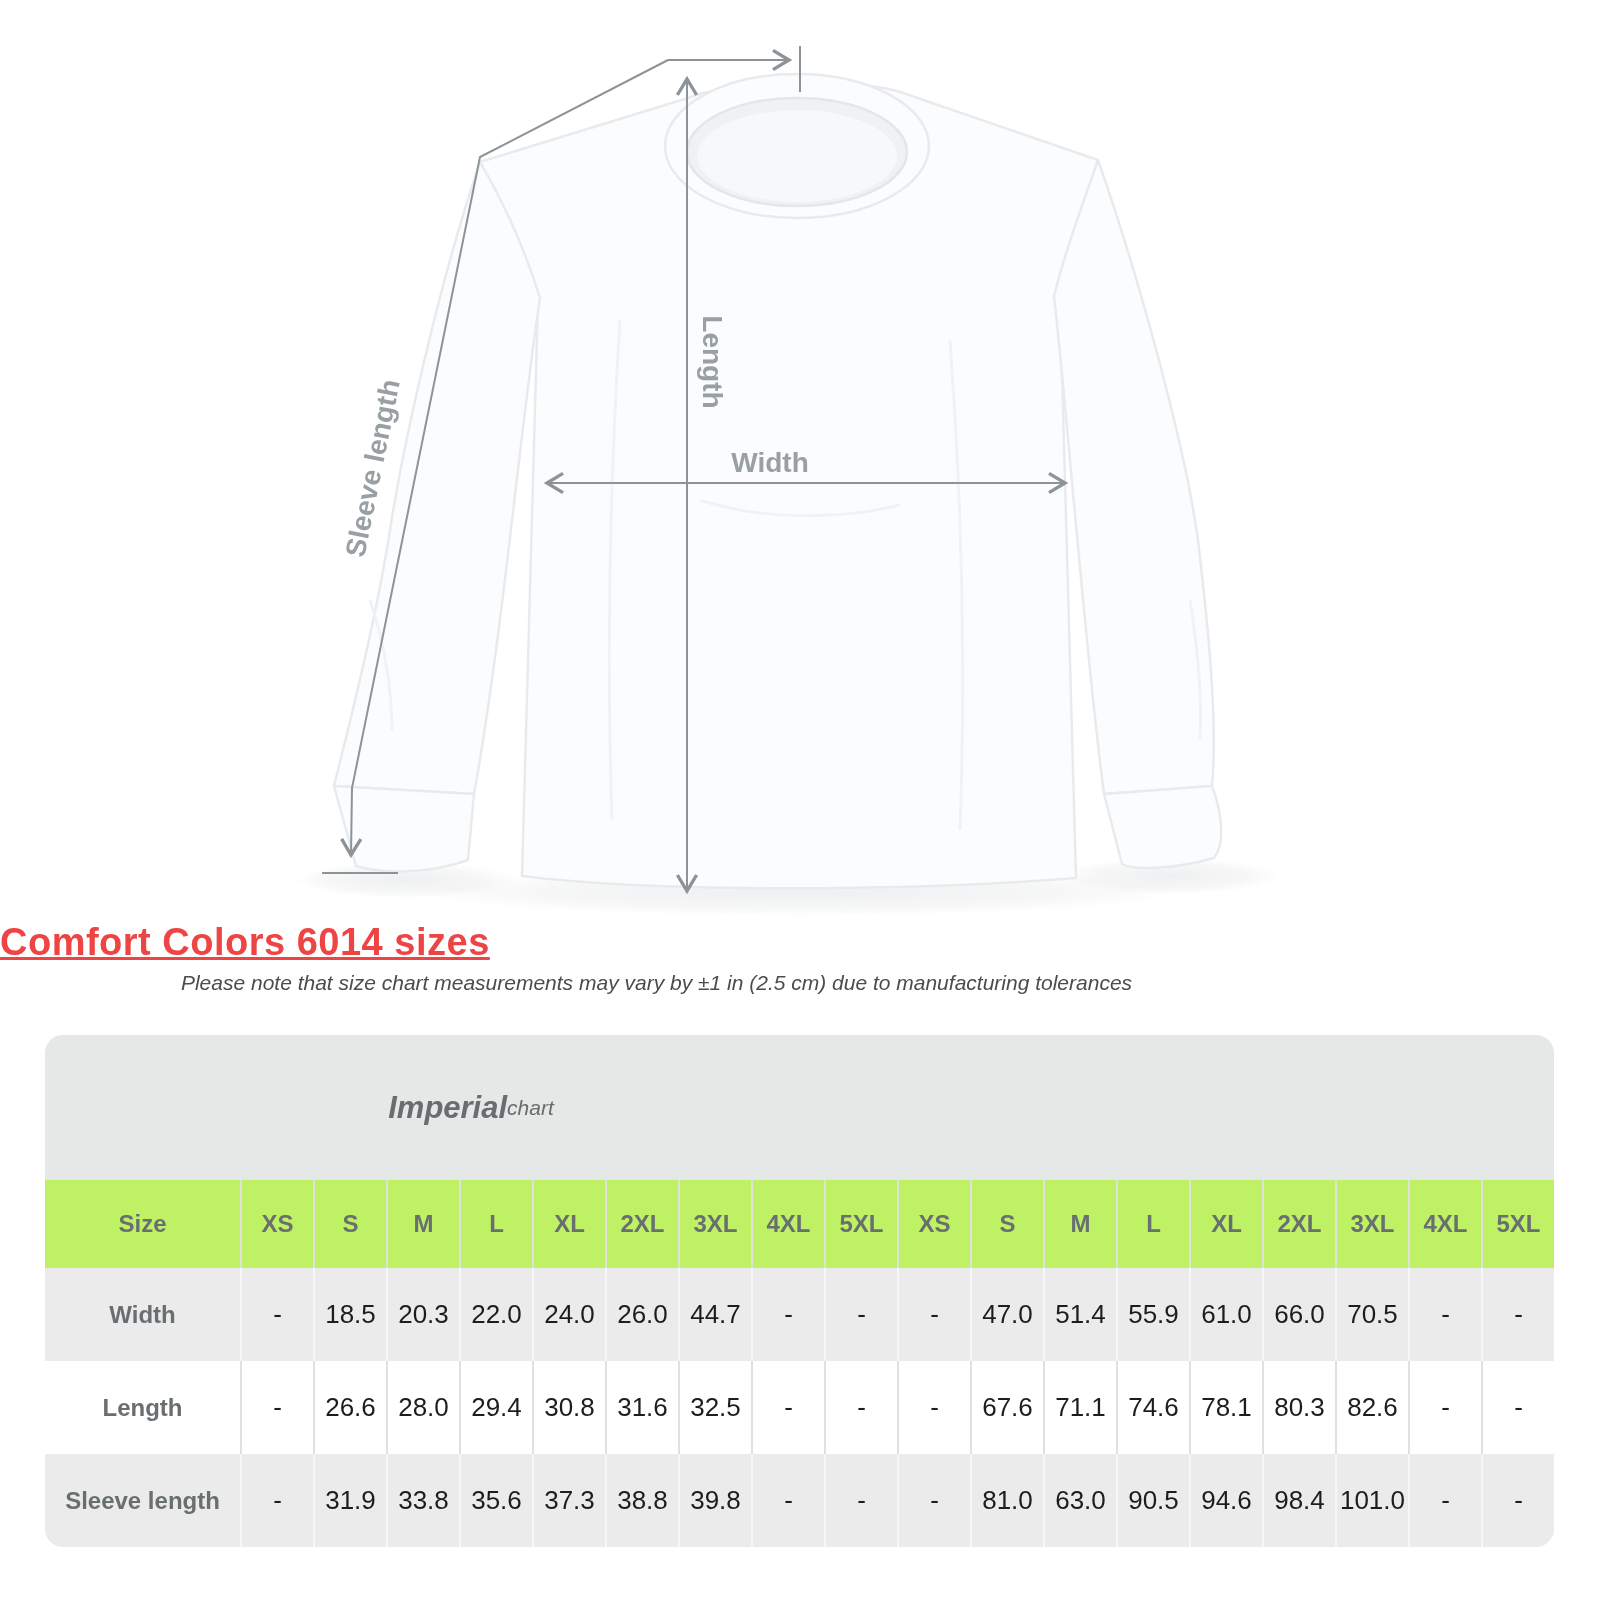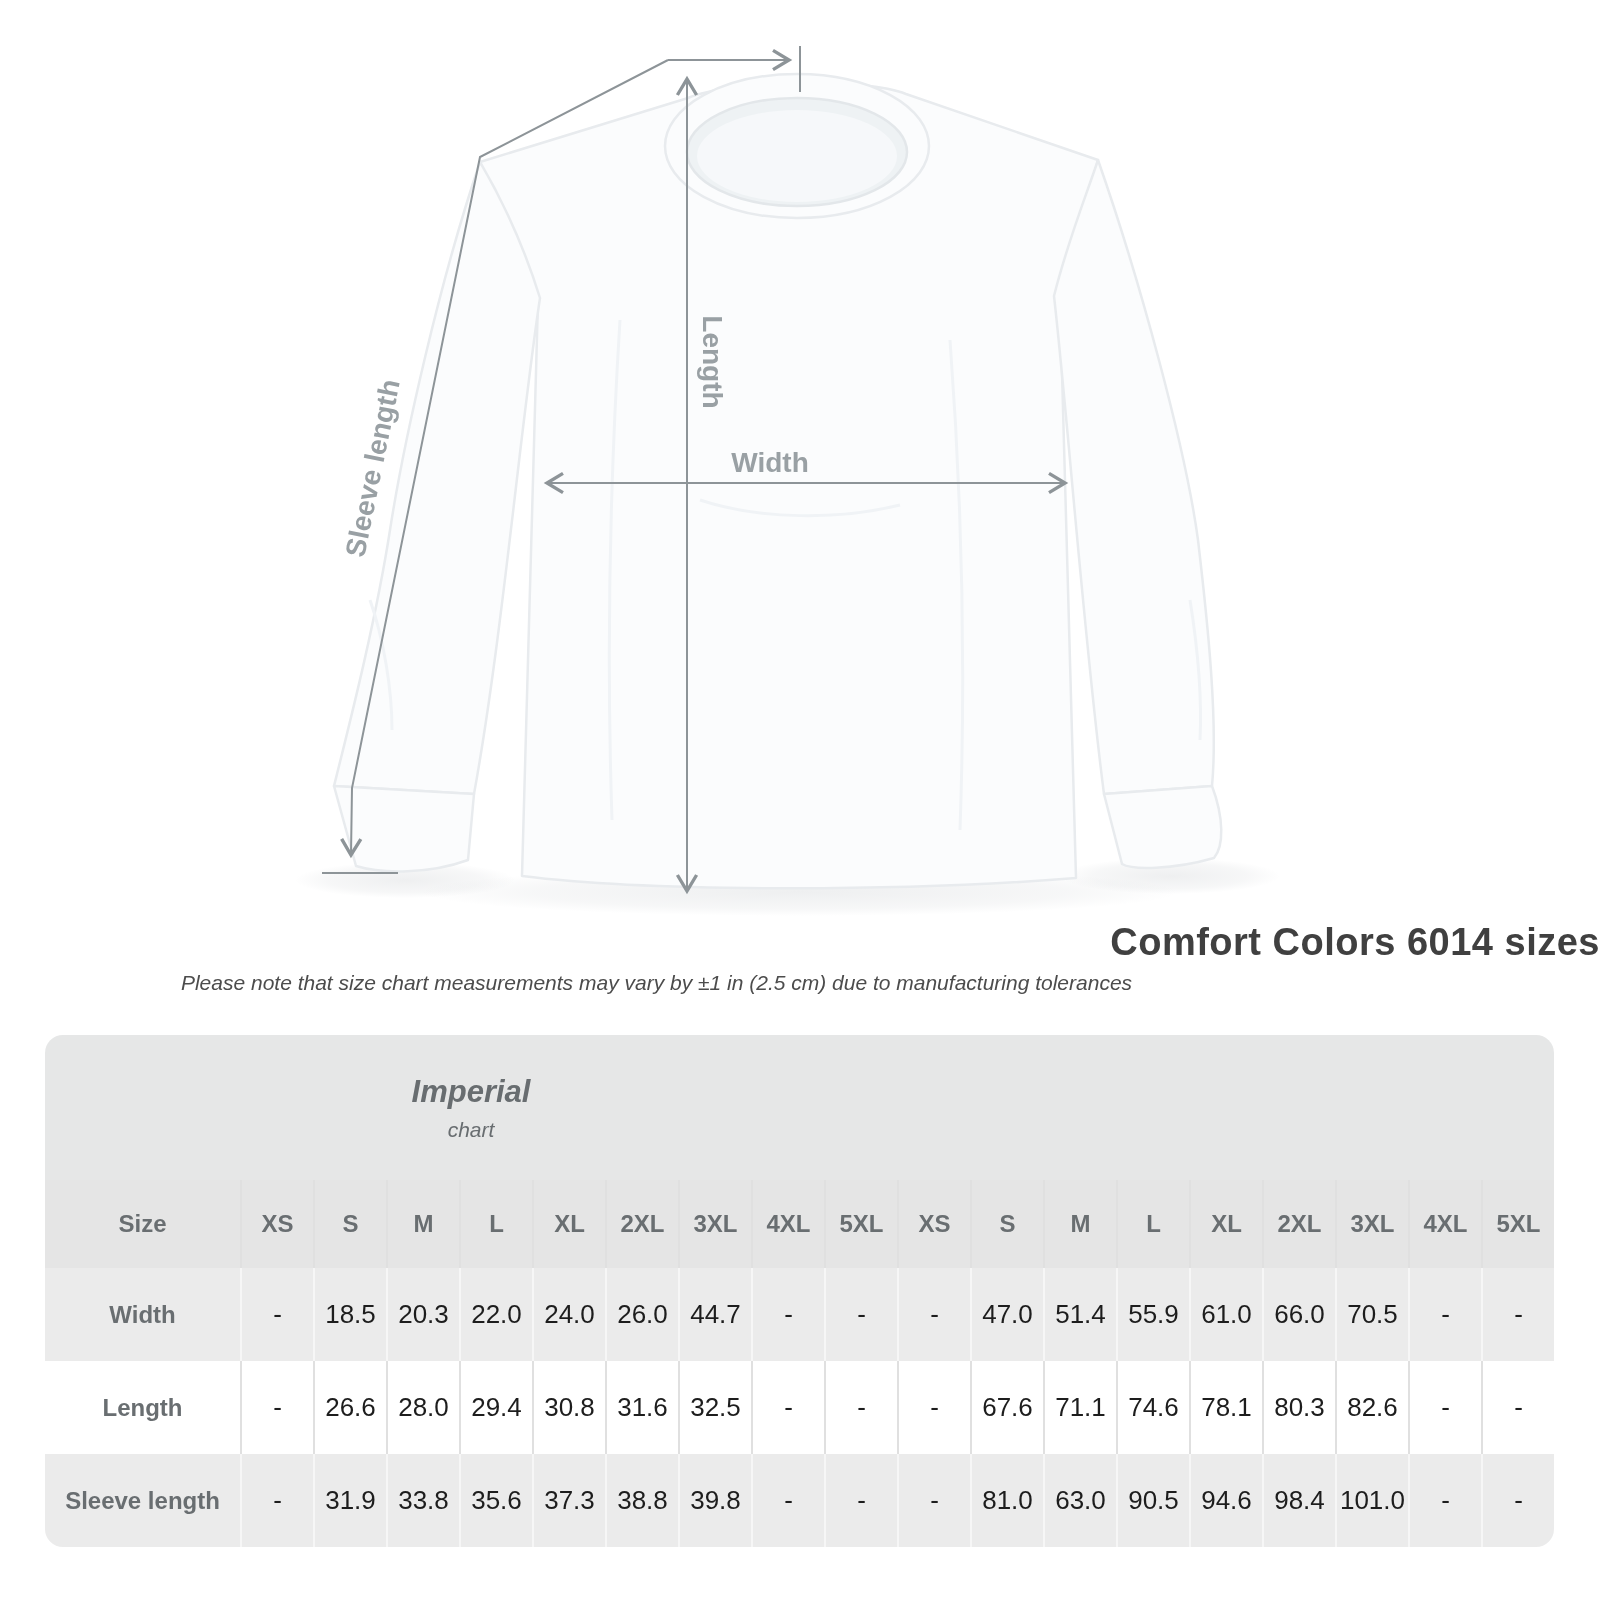--- a/index.html
+++ b/index.html
@@ -1,31 +1,31 @@
 <!DOCTYPE html>
 <html><head>
 <meta charset="utf-8">
 <style>
   html,body{margin:0;padding:0;background:#ffffff;}
   body{width:1600px;height:1600px;font-family:"Liberation Sans",sans-serif;}
   .canvas{position:relative;width:1600px;height:1600px;background:#ffffff;overflow:hidden;}
   svg.diagram{position:absolute;left:0;top:0;}
-  .title{position:absolute;top:921px;left:0;width:1600px;text-align:right;margin:0;
-         font-size:38px;font-weight:bold;color:#404040;letter-spacing:.5px;}
+  .title{position:absolute;top:921px;left:0;width:1600px;text-align:left;margin:0;
+         font-size:38px;font-weight:bold;color:#ef4444;letter-spacing:.5px;text-decoration:underline;}
   .subtitle{position:absolute;top:971px;left:0;width:1313px;text-align:center;
             font-size:21px;font-style:italic;color:#4c4c4c;}
   .sizetable{position:absolute;left:45px;top:1035px;width:1509px;}
   .band{display:flex;height:145px;background:#e6e7e7;border-radius:18px 18px 0 0;}
-  .band-half{display:flex;flex-direction:column;justify-content:center;align-items:center;row-gap:8px;}
+  .band-half{display:flex;flex-direction:row;justify-content:center;align-items:center;row-gap:8px;}
   .band-half.imp{width:852px;}
   .band-half.met{flex:1;}
   .band-title{font-size:31px;font-weight:bold;font-style:italic;color:#686d70;}
   .band-sub{font-size:21px;font-style:italic;color:#686d70;}
   .grid{display:grid;grid-template-columns:195px repeat(18,1fr);}
-  .hrow{height:88px;background:#e5e5e5;}
+  .hrow{height:88px;background:#bef264;}
   .row{height:93px;}
   .row.gray{background:#ebebeb;}
   .row.white{background:#ffffff;}
   .row.last{border-radius:0 0 18px 18px;overflow:hidden;}
   .cell{display:flex;align-items:center;justify-content:center;font-size:26px;color:#1d1d1d;}
   .cell+.cell{border-left:2px solid #e0e0e0;}
   .row.gray .cell+.cell{border-left-color:#f6f6f6;}
   .head{font-weight:bold;color:#696e71;font-size:24px;}
   .rowlabel{font-weight:bold;color:#696e71;font-size:24px;}
   .mlabel{fill:#99a0a4;font-weight:bold;font-size:28px;font-family:"Liberation Sans",sans-serif;}

